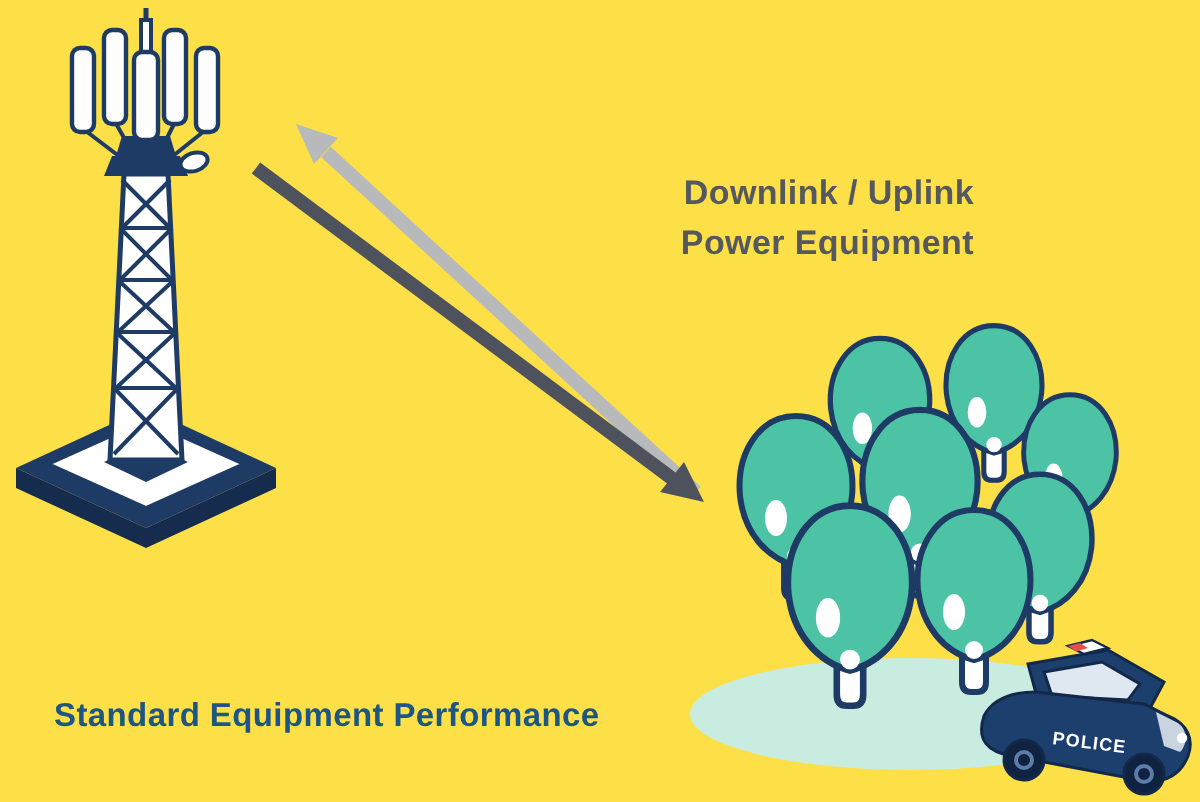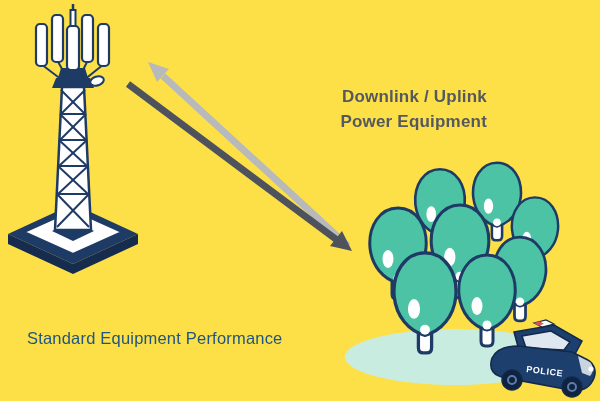--- a/index.html
+++ b/index.html
@@ -7,22 +7,22 @@
     position:relative;width:600px;height:401px;background:#fde047;
     font-family:"Liberation Sans",sans-serif;overflow:hidden;text-align:right;
   }
   .abs{position:absolute;}
   .imbalance-label{
     left:267px;top:84px;width:220px;
     font-size:17px;font-weight:bold;color:#55595f;line-height:25px;
     letter-spacing:.2px;
   }
   .caption{
-    left:27px;top:329px;
-    font-size:16.5px;font-weight:normal;color:#1d5583;letter-spacing:.2px;
+    left:27px;top:349px;
+    font-size:16.5px;font-weight:bold;color:#1d5583;letter-spacing:.2px;
   }
   svg{display:block;}
 </style>
 </head>
 <body>
 
 <div class="canvas">
 
   <div class="abs" style="left:0px;top:2px;">
     <svg width="145" height="280" viewBox="0 0 145 280">

